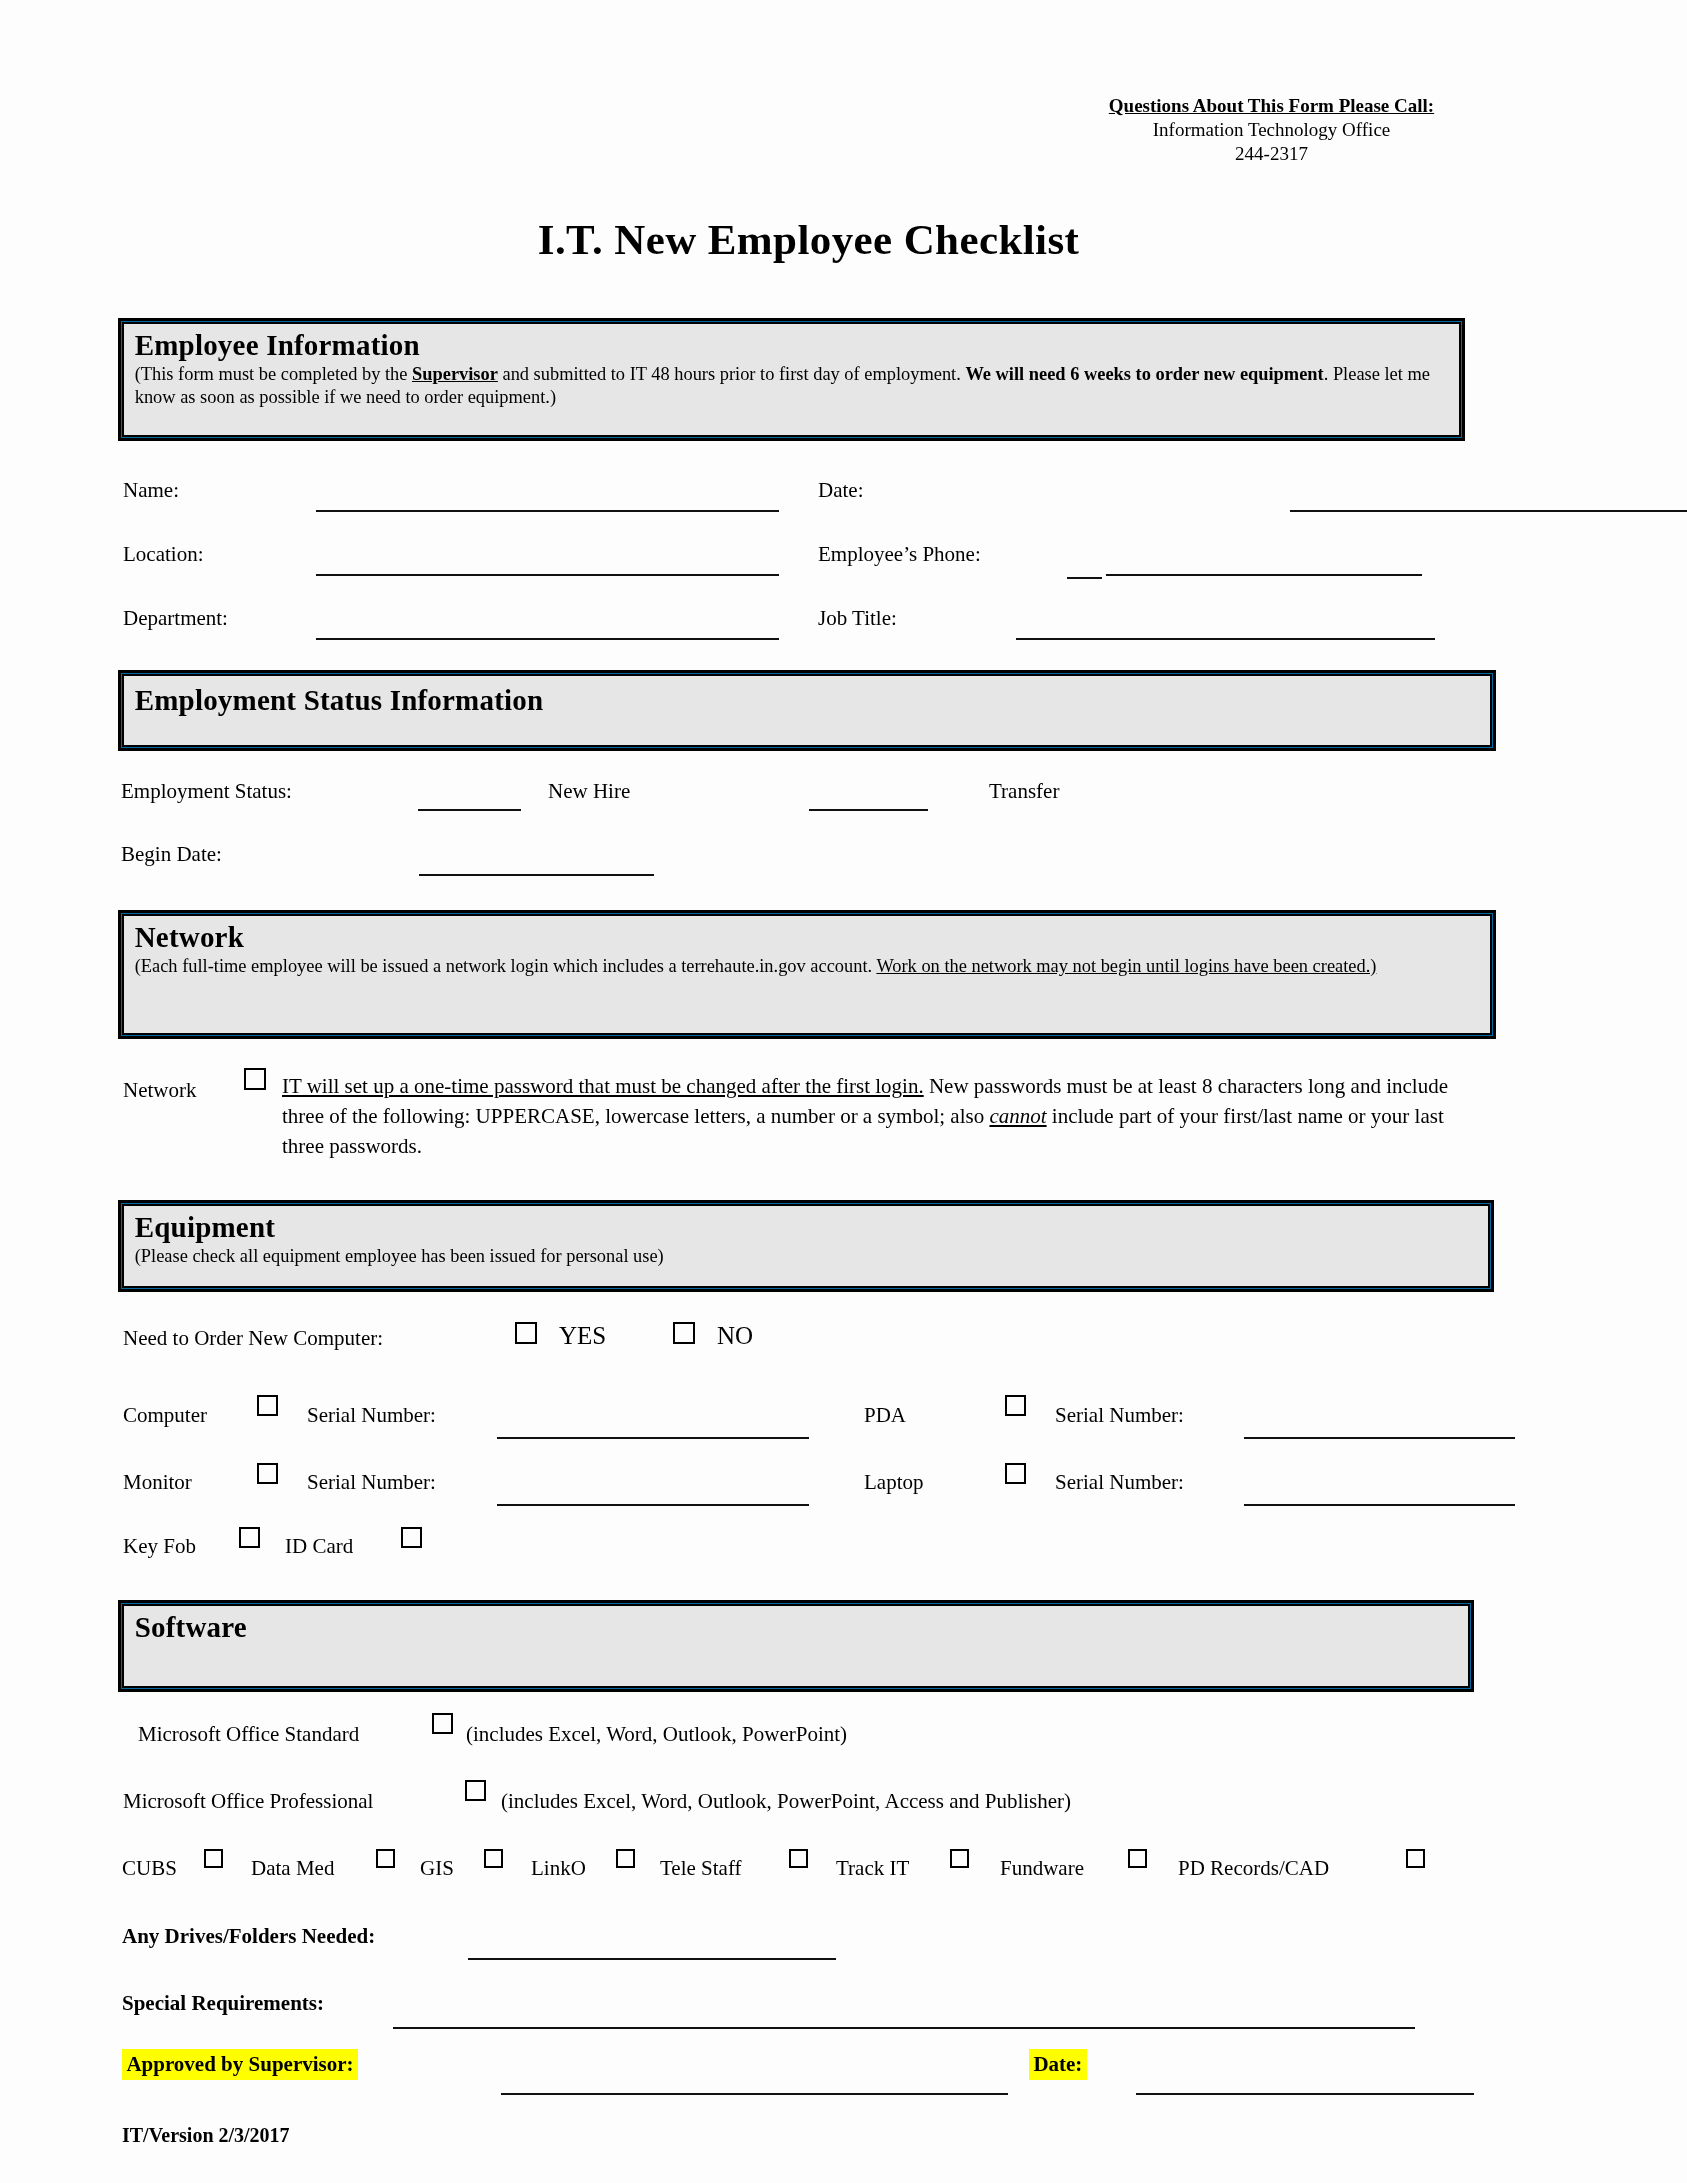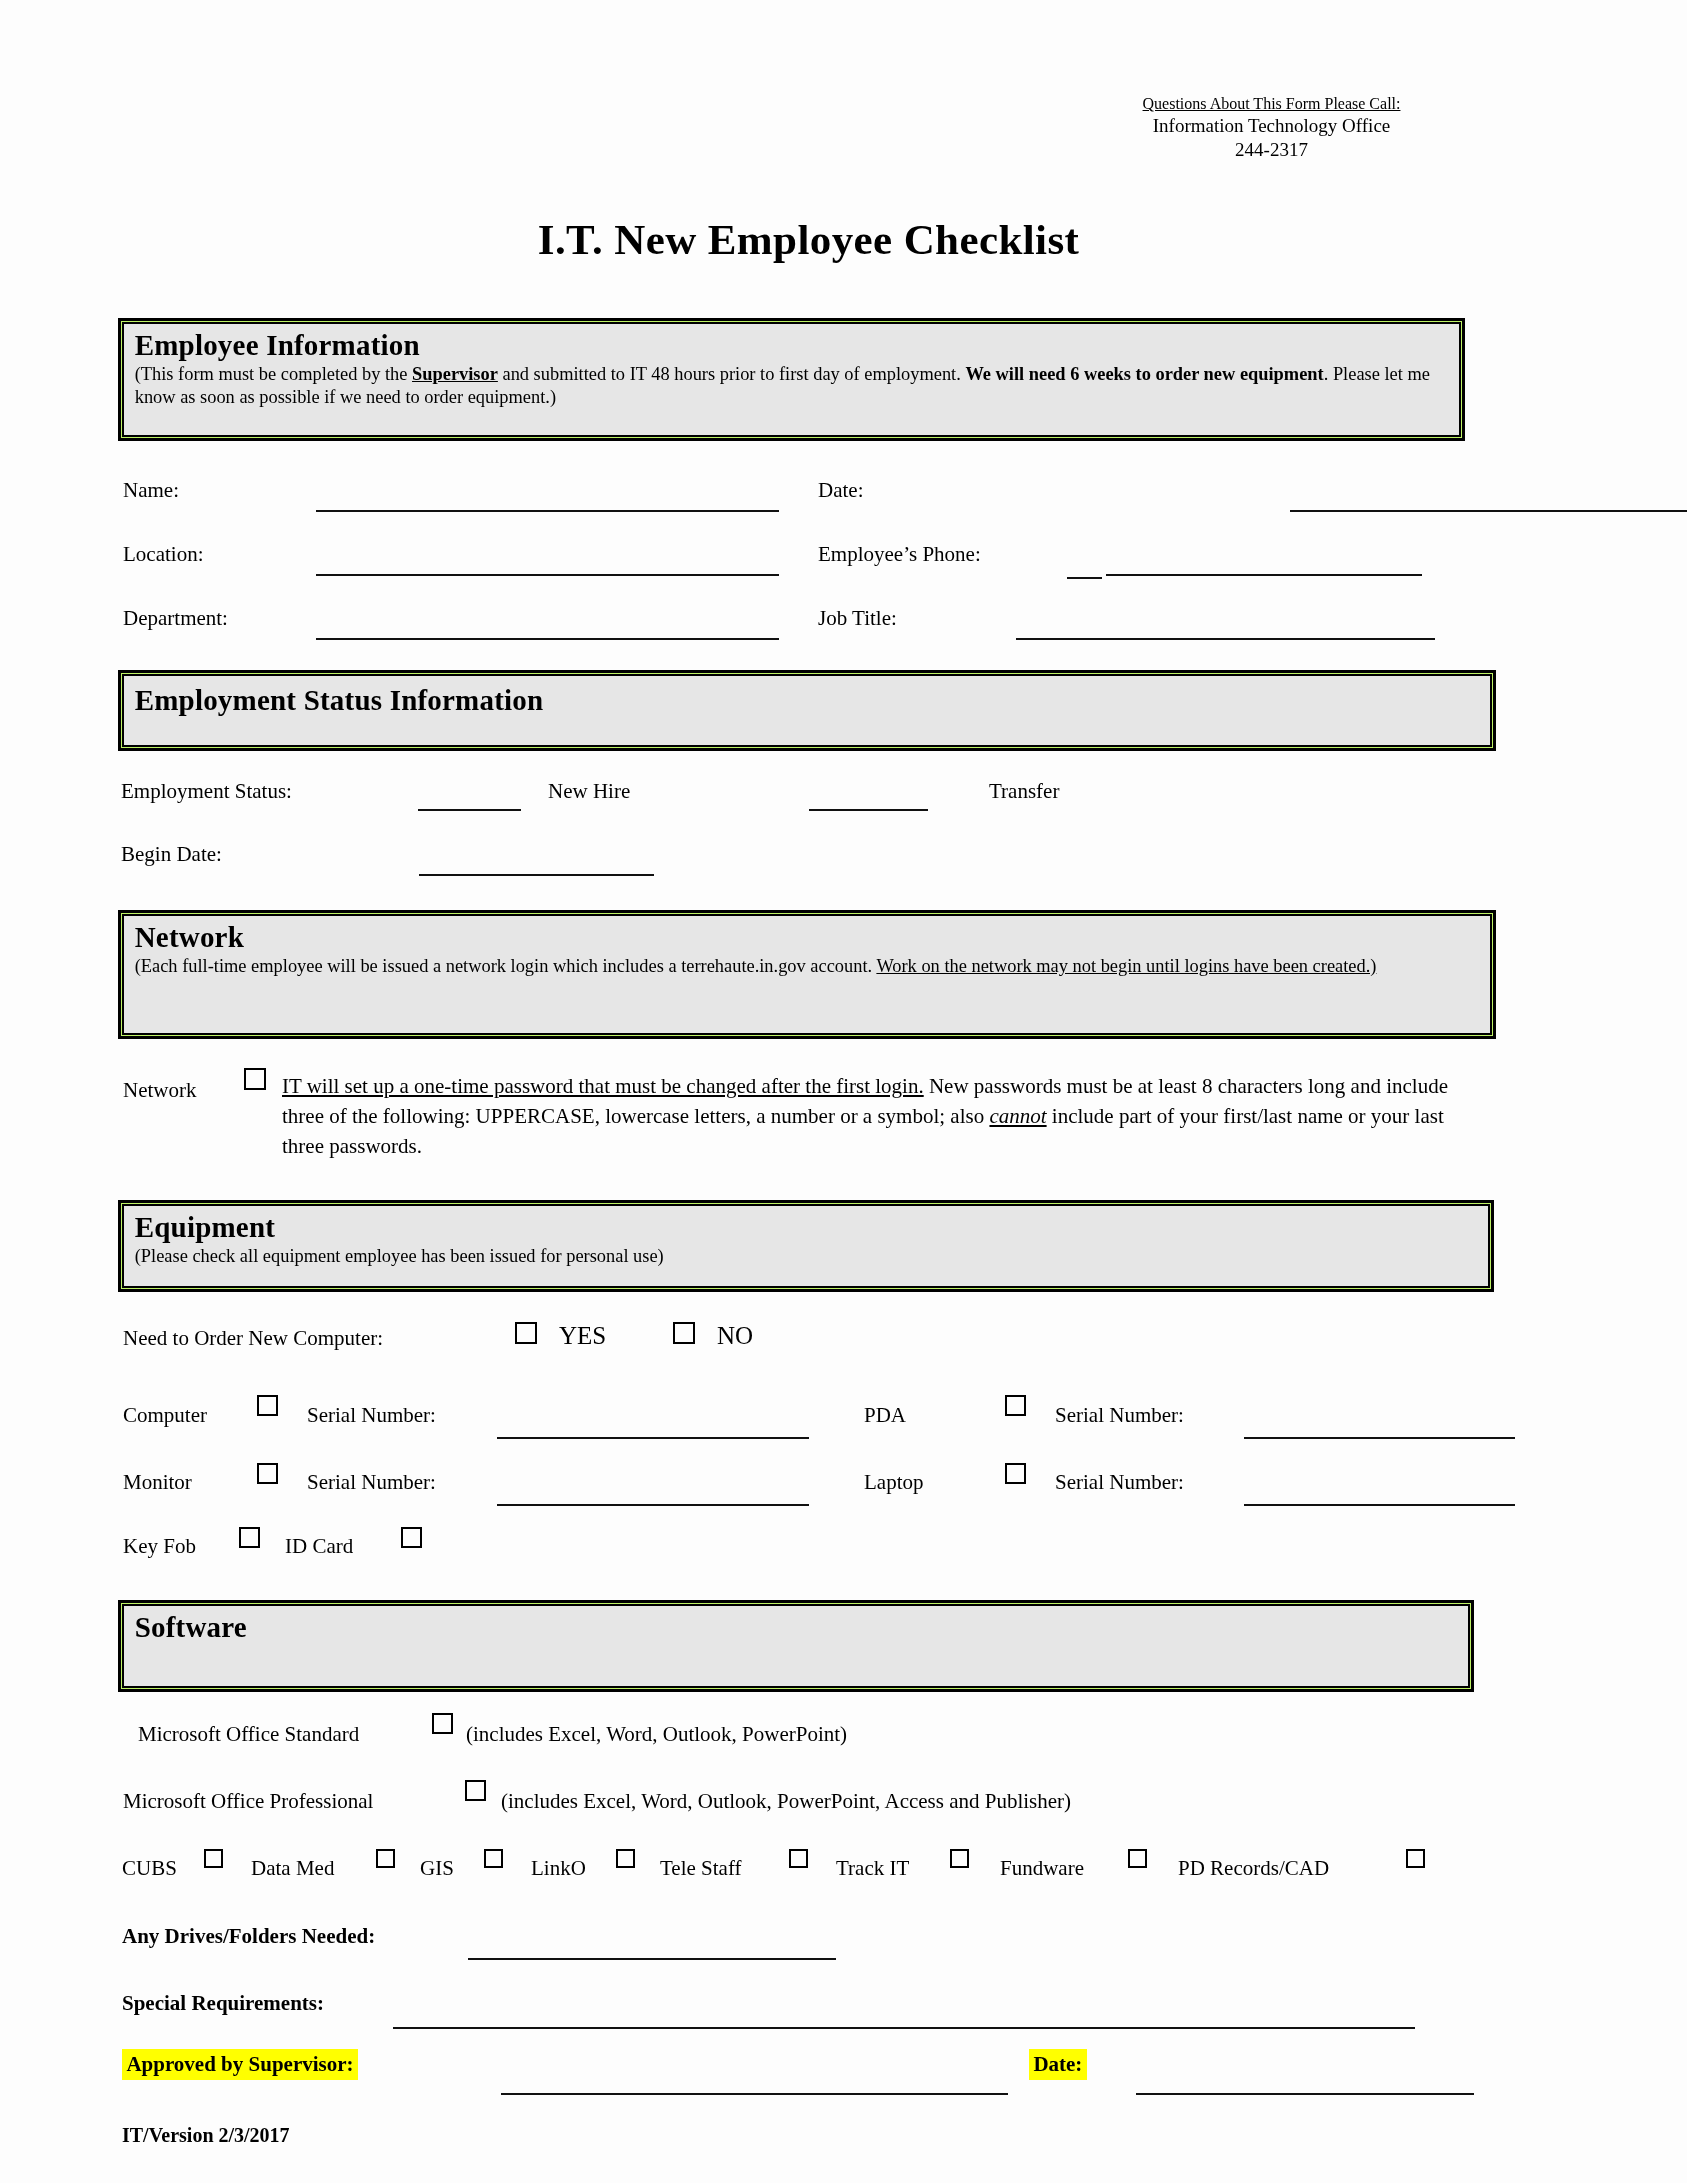--- a/index.html
+++ b/index.html
@@ -76,23 +76,23 @@
   .contact {
     position: absolute;
     left: 1029px;
     top: 94px;
     width: 485px;
     text-align: center;
     font-size: 19px;
     line-height: 1.25;
   }
   .contact .c-line1 {
-    font-weight: normal;
+    font-weight: bold;
     text-decoration: underline;
-    font-size: 16px;
+    font-size: 19px;
   }
 
   .doc-title {
     position: absolute;
     left: 0;
     top: 215px;
     width: 1617px;
     text-align: center;
     font-size: 43px;
     font-weight: bold;
@@ -100,21 +100,21 @@
   }
 
   
   .sect {
     position: absolute;
     background: #000000;
     padding: 2.9px;
     box-sizing: border-box;
   }
   .sect-mid {
-    background: #bef264;
+    background: #0369a1;
     padding: 1.5px;
     height: 100%;
     box-sizing: border-box;
   }
   .sect-inner {
     background: #e6e6e6;
     border: 2.2px solid #000;
     height: 100%;
     box-sizing: border-box;
     padding: 4.4px 10.3px 5.9px 10.3px;

